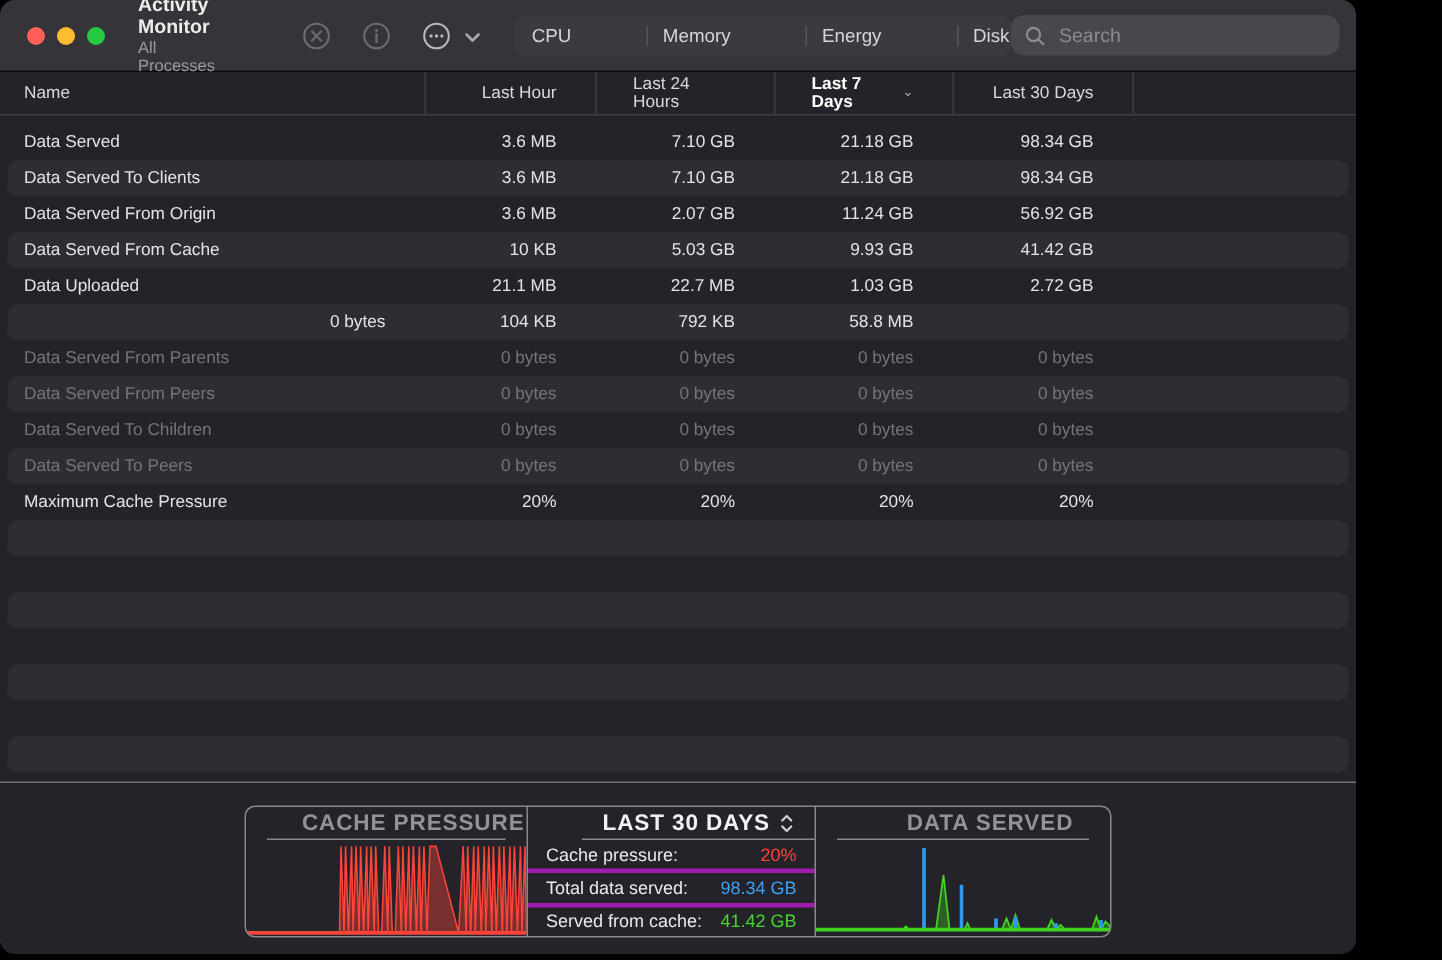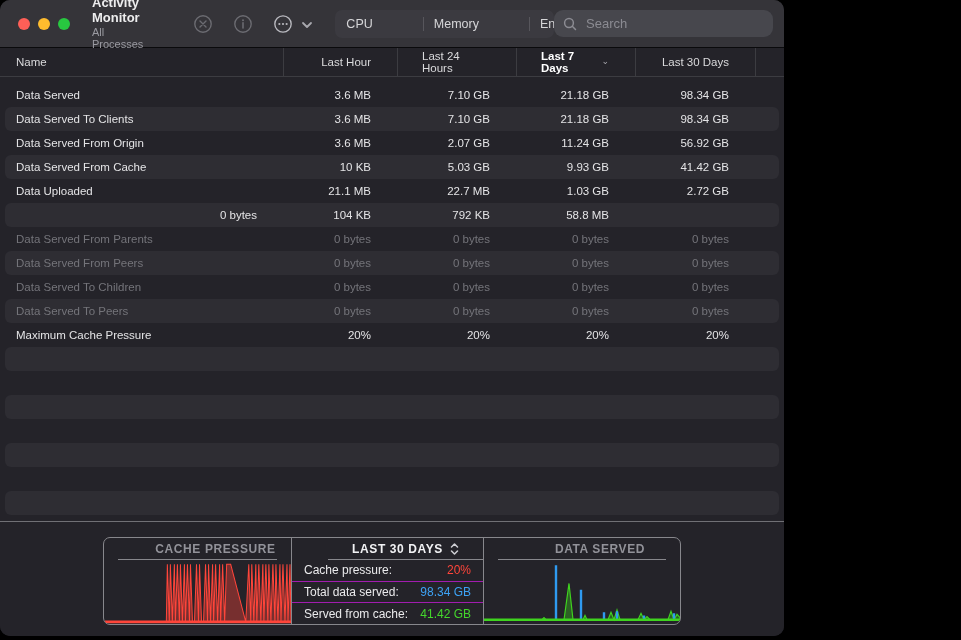--- a/index.html
+++ b/index.html
@@ -1,17 +1,17 @@
 <!DOCTYPE html>
 <html><head>
 <meta charset="utf-8">
 <style>
   html,body{margin:0;padding:0;background:#000;width:961px;height:640px;overflow:hidden;
     font-family:"Liberation Sans","DejaVu Sans",sans-serif;-webkit-font-smoothing:antialiased;}
-  .window{position:relative;width:784px;height:636px;border-radius:10px;overflow:hidden;
+  .window{position:relative;width:904px;height:636px;border-radius:10px;overflow:hidden;
     background:#242329;display:flex;flex-direction:column;}
   
   .titlebar{height:48px;flex:0 0 48px;background:#353439;display:flex;align-items:center;
     border-bottom:1px solid #0a0a0c;padding-right:11px;box-sizing:border-box;}
   .lights{display:flex;gap:8px;padding-left:18px;flex:0 0 auto;}
   .light{width:12px;height:12px;border-radius:50%;display:inline-block;}
   .light.red{background:#ff5f57;}
   .light.yellow{background:#febc2e;}
   .light.green{background:#28c840;}
   .title-block{margin-left:22px;line-height:1.15;}
@@ -53,29 +53,29 @@
   .cell.name{padding-left:16px;}
   .cell.num{text-align:right;padding-right:26px;}
   
   .footer-divider{flex:0 0 1px;background:#707075;}
   .footer{flex:0 0 114px;background:#242329;display:flex;justify-content:center;}
   .panel-box{margin-top:15px;width:578px;height:88px;border:1px solid #87878c;border-radius:7px;
     box-sizing:border-box;display:grid;grid-template-columns:187px 192px 1fr;overflow:hidden;}
   .panel{display:flex;flex-direction:column;min-width:0;}
   .panel + .panel{border-left:1px solid #87878c;}
   .panel-title{flex:0 0 21px;display:flex;align-items:center;justify-content:center;
-    font-size:12px;font-weight:bold;letter-spacing:.6px;color:#929299;margin-left:36px;}
+    font-size:15px;font-weight:bold;letter-spacing:.6px;color:#929299;margin-left:36px;}
   .panel-title.white{color:#f2f2f4;border-bottom:1px solid #87878c;gap:7px;}
   .panel-rule{height:1px;background:#87878c;margin:0 14px;}
   .chart{flex:1 1 auto;width:100%;height:100%;display:block;}
   .chart-wrap{flex:1 1 auto;min-height:0;}
   .stats{flex:1 1 auto;display:flex;flex-direction:column;}
   .stat-row{flex:1 1 0;display:flex;align-items:center;justify-content:space-between;
     padding:0 12px;font-size:12px;color:#eaeaec;}
-  .stat-row + .stat-row{border-top:1px solid #a21caf;}
+  .stat-row + .stat-row{border-top:3px solid #a21caf;}
   .stat-value{font-size:12px;}
   .updown{display:inline-flex;flex-direction:column;line-height:0;}
 </style>
 </head>
 <body>
 
 <div class="window">
 
   <div class="titlebar">
     <div class="lights">

